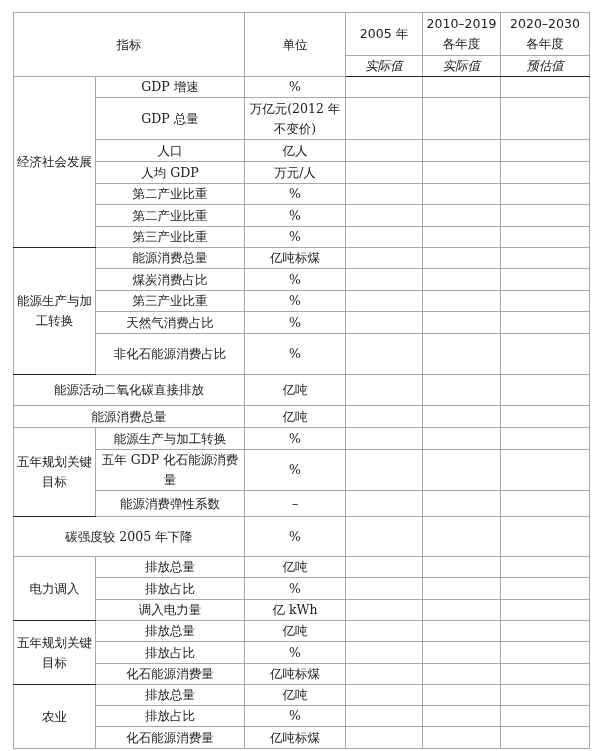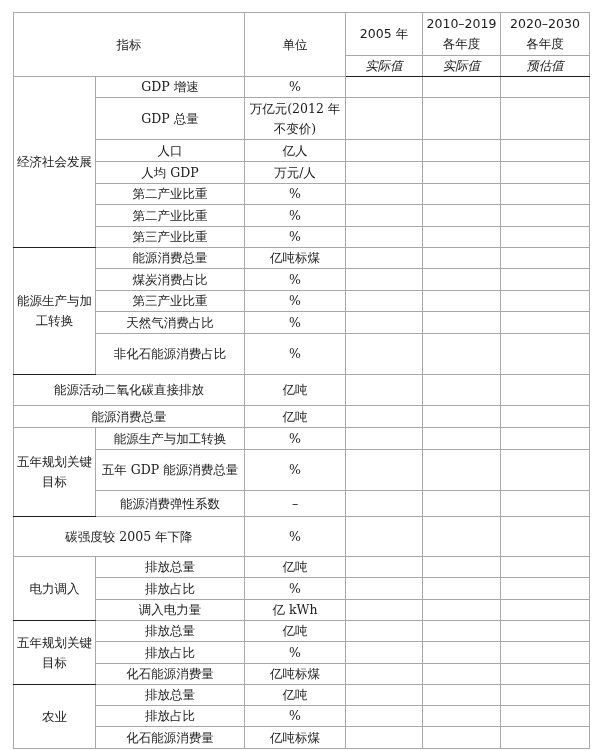--- a/index.html
+++ b/index.html
@@ -158,21 +158,21 @@
 
   <tr style="height:22px" class="dark-top">
     <td class="group" rowspan="3">五年规划关键目标</td>
     <td>能源生产与加工转换</td>
     <td class="unit-pct">%</td>
     <td class="val"></td>
         <td class="val"></td>
         <td class="val"></td>
   </tr>
   <tr style="height:41px">
-    <td>五年 GDP 能源消费总量</td>
+    <td>五年 GDP 化石能源消费量</td>
     <td class="unit-pct">%</td>
     <td class="val"></td>
         <td class="val"></td>
         <td class="val"></td>
   </tr>
   <tr style="height:26px">
     <td>能源消费弹性系数</td>
     <td>–</td>
     <td class="val"></td>
         <td class="val"></td>

